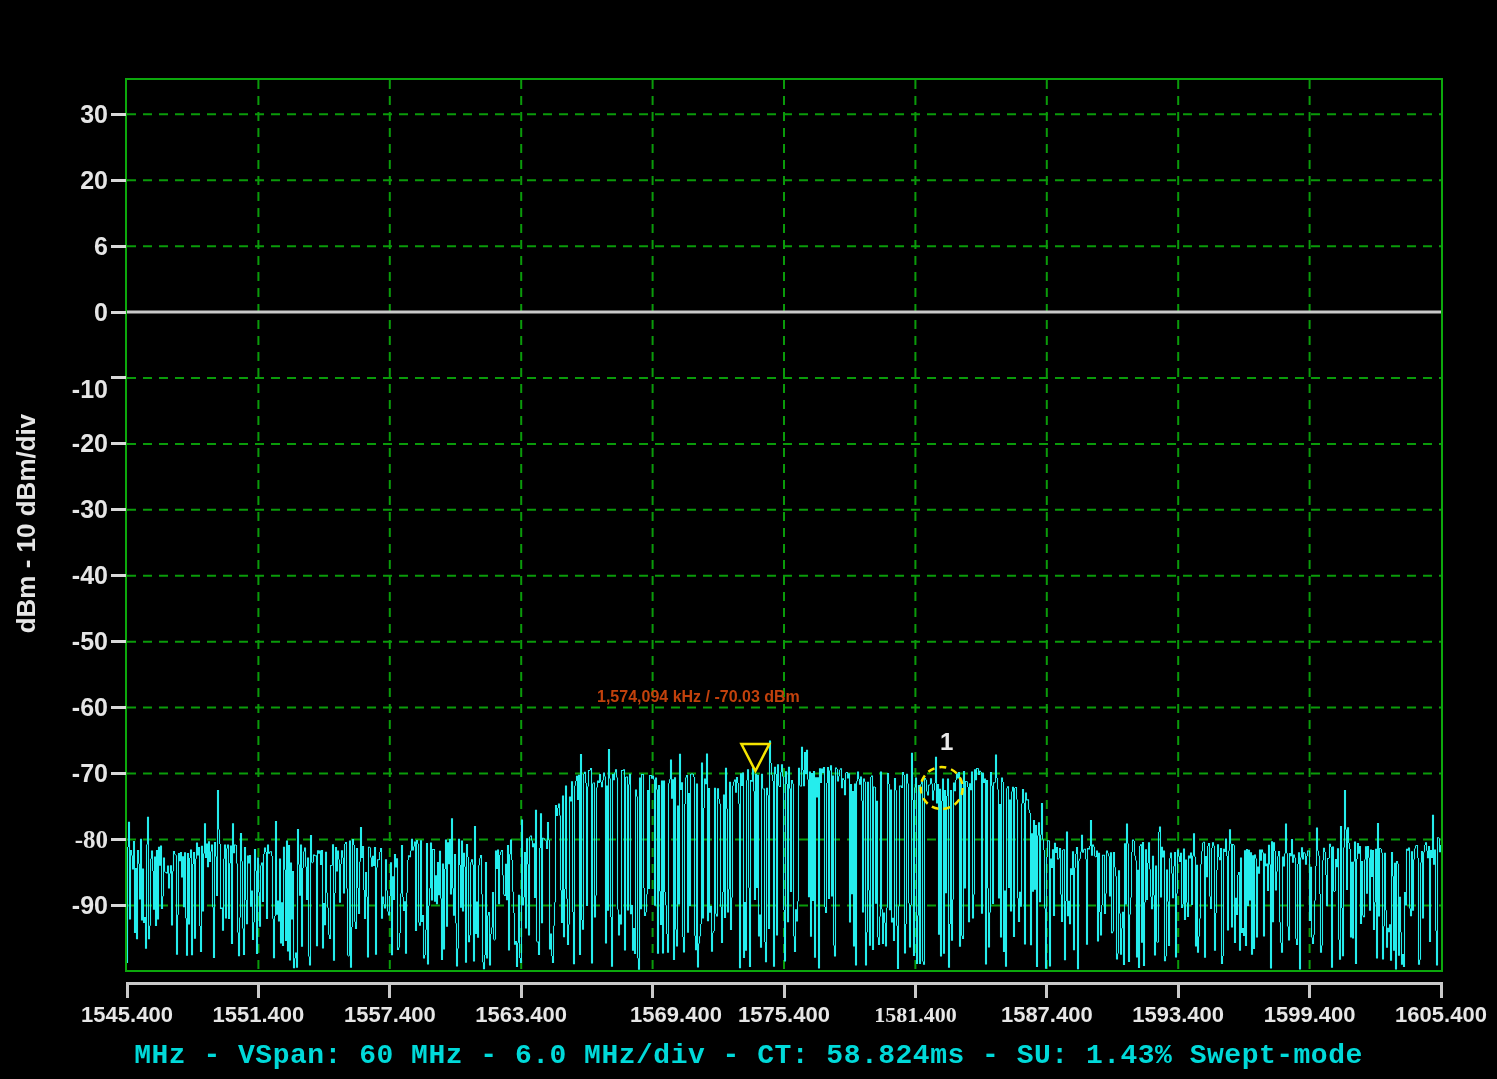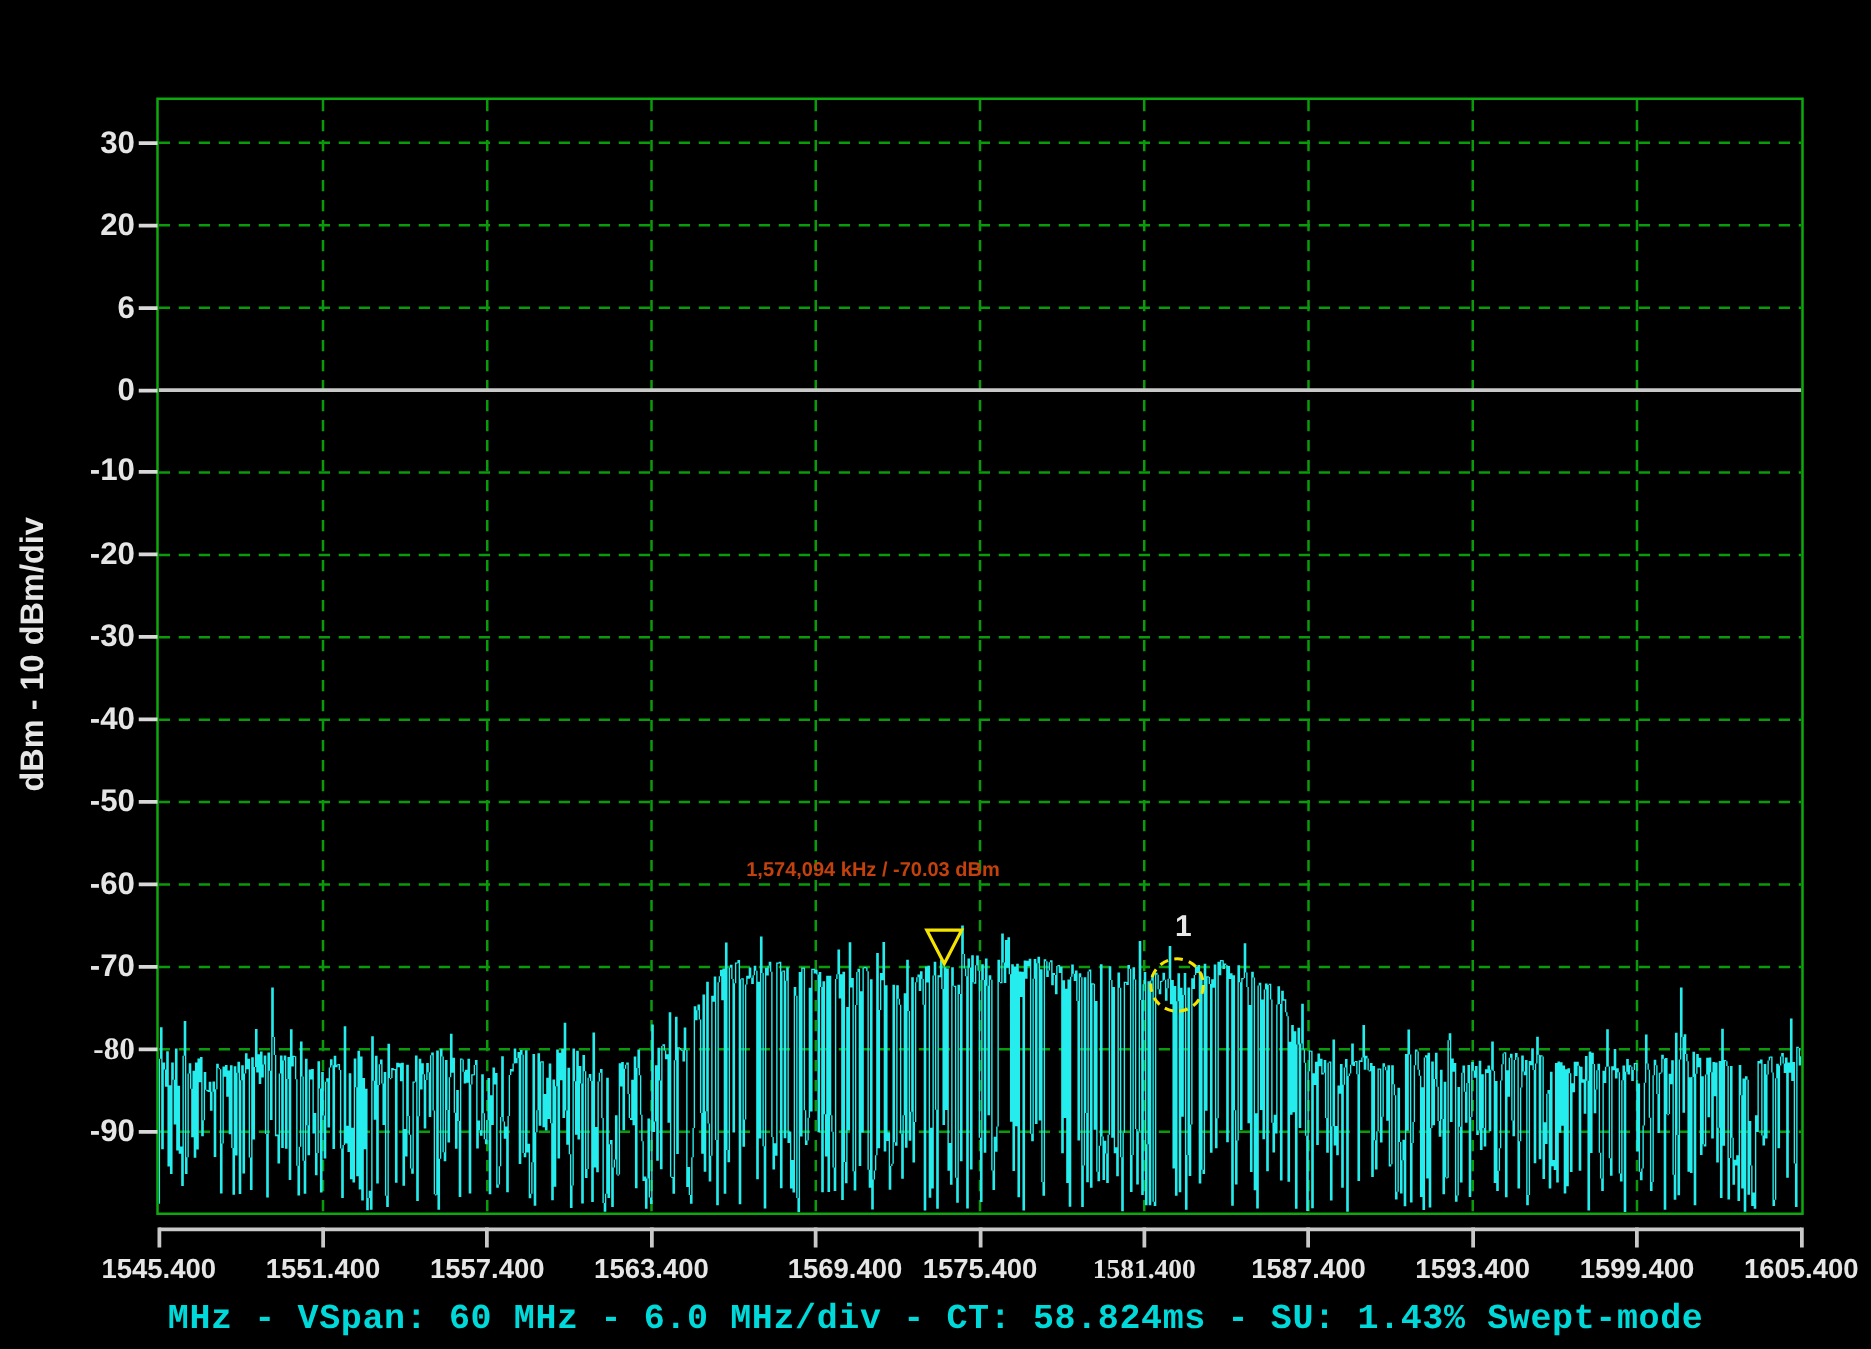--- a/index.html
+++ b/index.html
@@ -70,21 +70,21 @@
   <div id="yticks">
       <div class="ytick-mark" style="left: 111px; top: 112.781px;"></div>
       <div class="ytick-label" style="left: 38px; top: 101.781px;">30</div>
       <div class="ytick-mark" style="left: 111px; top: 178.707px;"></div>
       <div class="ytick-label" style="left: 38px; top: 167.707px;">20</div>
       <div class="ytick-mark" style="left: 111px; top: 244.633px;"></div>
       <div class="ytick-label" style="left: 38px; top: 233.633px;">6</div>
       <div class="ytick-mark" style="left: 111px; top: 310.559px;"></div>
       <div class="ytick-label" style="left: 38px; top: 299.559px;">0</div>
       <div class="ytick-mark" style="left: 111px; top: 376.485px;"></div>
-      <div class="ytick-label" style="left: 38px; top: 364px; text-align: right;">-10</div>
+      <div class="ytick-label" style="left: 38px; top: 377px; text-align: right;">-10</div>
       <div class="ytick-mark" style="left: 111px; top: 442.411px;"></div>
       <div class="ytick-label" style="left: 38px; top: 431.411px;">-20</div>
       <div class="ytick-mark" style="left: 111px; top: 508.337px;"></div>
       <div class="ytick-label" style="left: 38px; top: 497.337px;">-30</div>
       <div class="ytick-mark" style="left: 111px; top: 574.263px;"></div>
       <div class="ytick-label" style="left: 38px; top: 563.263px;">-40</div>
       <div class="ytick-mark" style="left: 111px; top: 640.189px;"></div>
       <div class="ytick-label" style="left: 38px; top: 629.189px;">-50</div>
       <div class="ytick-mark" style="left: 111px; top: 706.115px;"></div>
       <div class="ytick-label" style="left: 38px; top: 695.115px;">-60</div>

